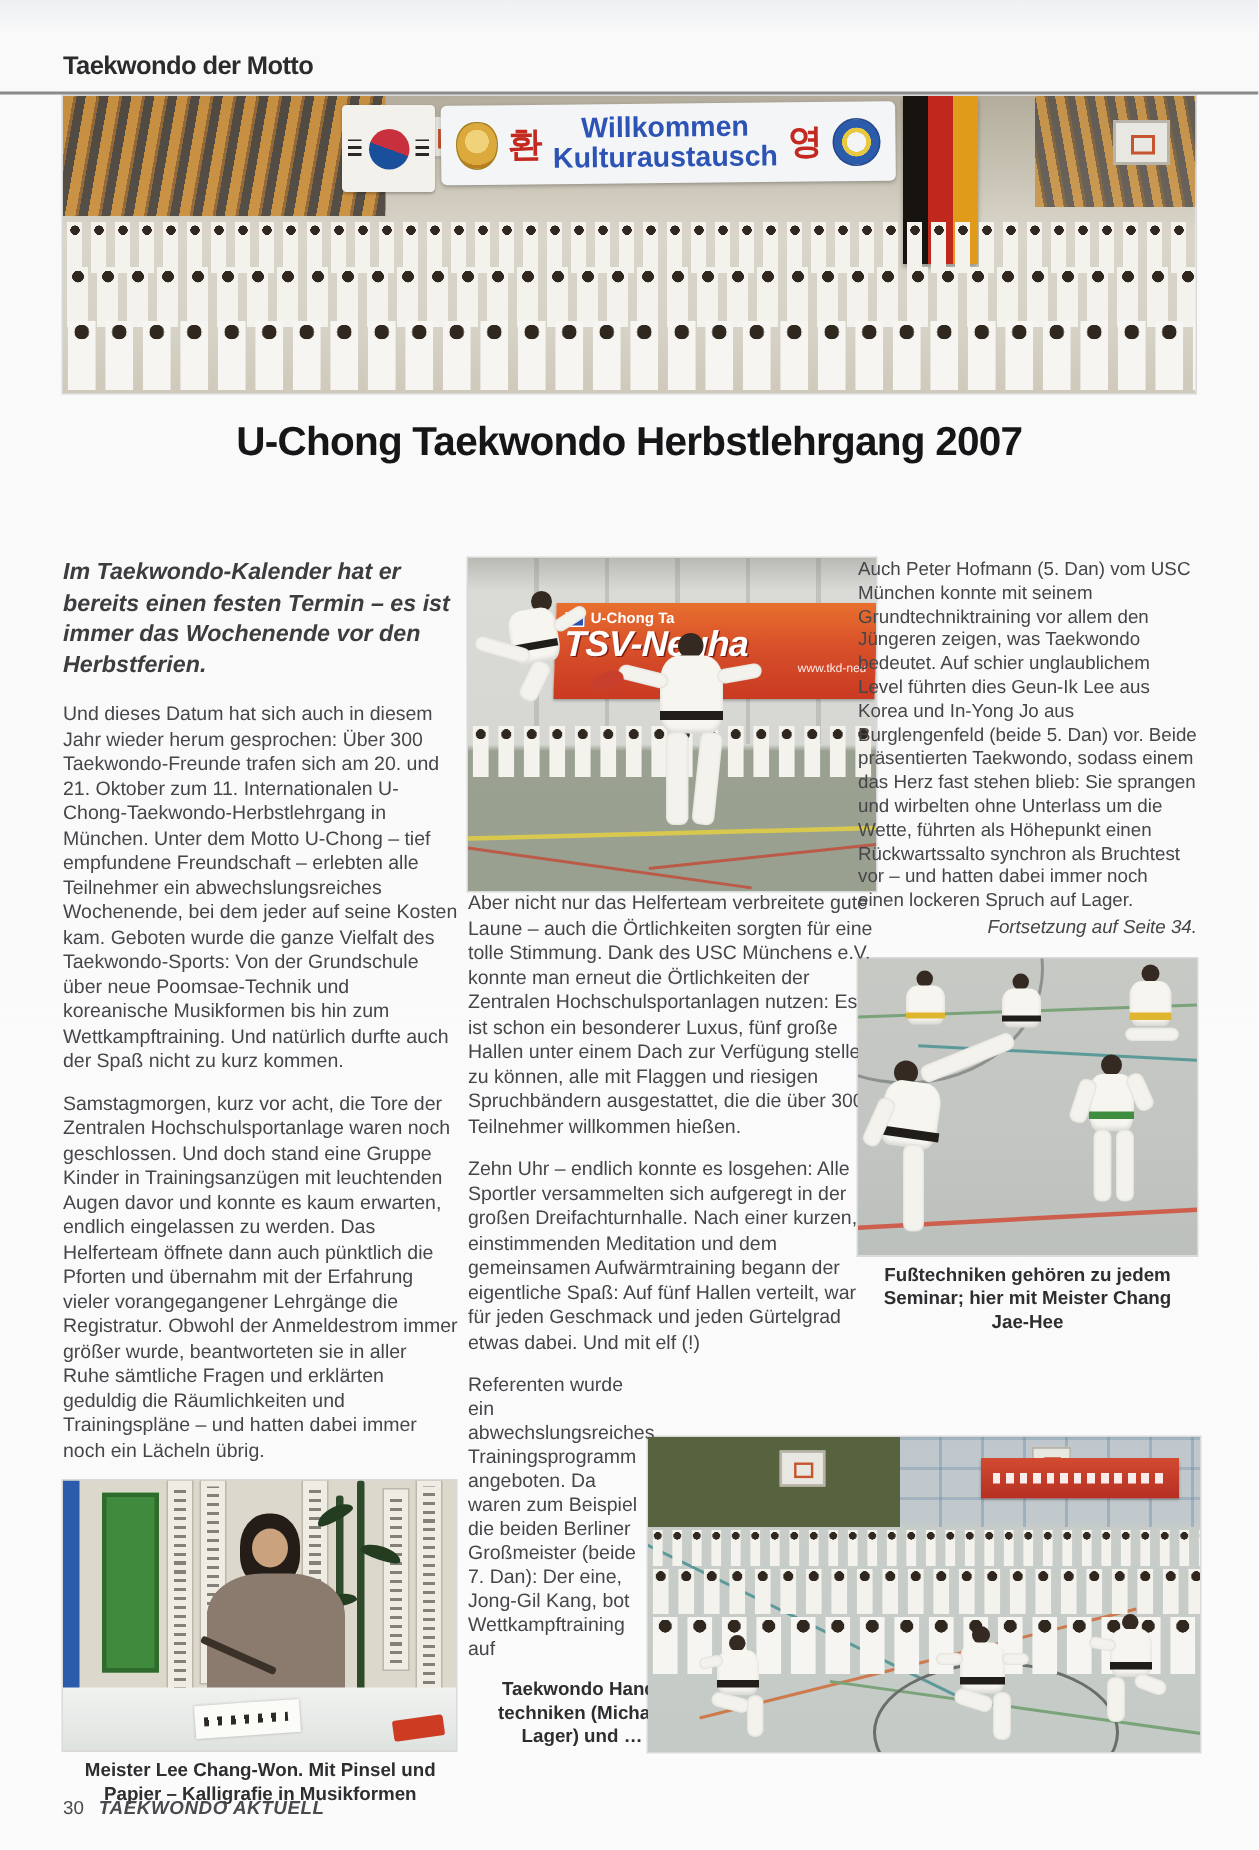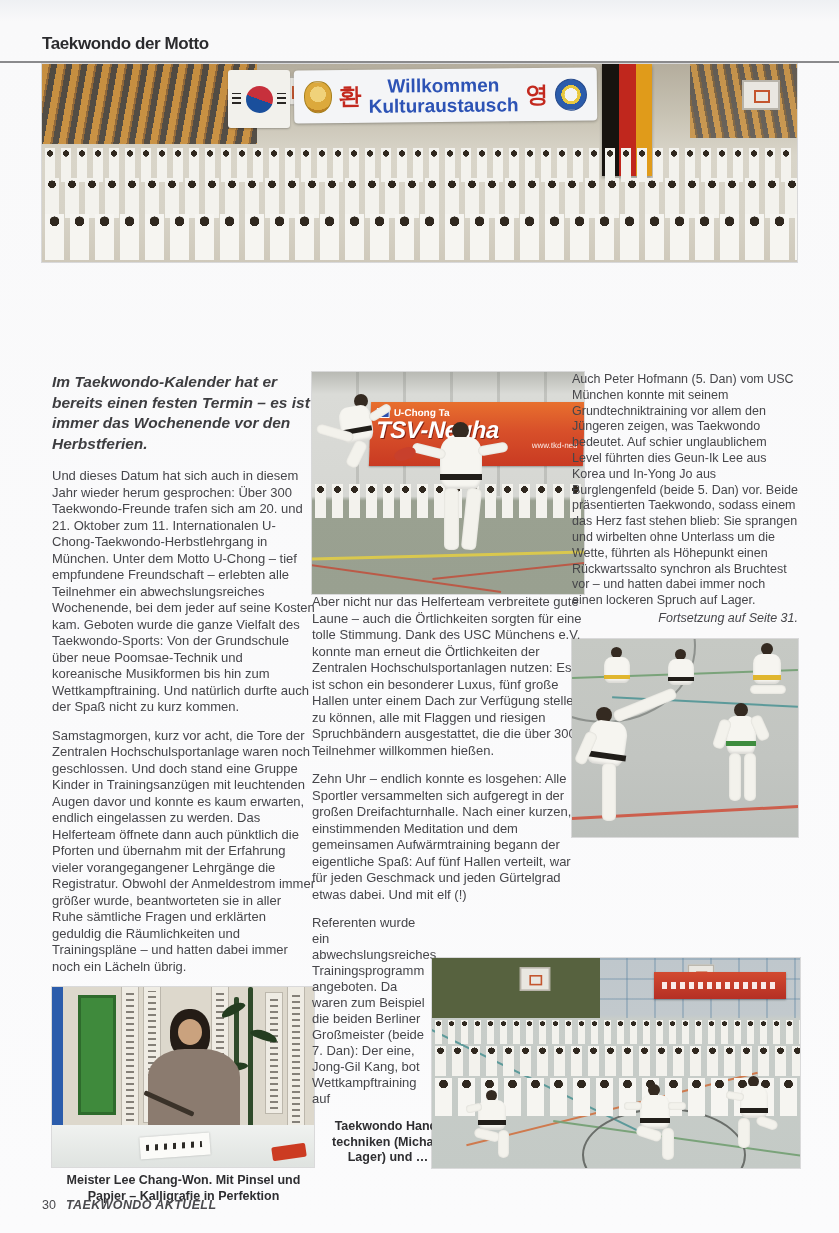--- a/index.html
+++ b/index.html
@@ -53,21 +53,21 @@
     background-size:var(--p) 100%;}
 
   
   .headline-block{position:absolute;left:0;top:279px;width:839px;text-align:center;color:#161618;}
   .kicker{font-size:27px;font-weight:700;letter-spacing:-0.5px;}
   .headline{font-size:40px;font-weight:700;letter-spacing:-1px;margin:2px 0 0 0;}
 
   
   .col{position:absolute;top:372px;font-size:13px;line-height:16.5px;color:#46464a;}
   .col p{margin:0 0 12px 0;}
-  .col-left{left:42px;width:263px;margin-left:10px;}
+  .col-left{left:42px;width:263px;}
   .col-mid{left:312px;width:272px;}
   .col-right{left:572px;width:226px;font-size:12.5px;line-height:15.8px;}
   .intro{font-size:15.5px;line-height:20.5px;font-weight:700;font-style:italic;color:#3d3d40;margin:0 0 14px 0 !important;}
   .narrow{width:122px;line-height:16px;}
   .continuation{text-align:right;font-style:italic;margin-top:-10px !important;}
   .caption{font-size:12.5px;line-height:15.5px;font-weight:700;color:#2e2e31;text-align:center;margin:6px 4px 0 4px;}
   .caption-left{text-align:left;margin-left:0;}
   .caption-hand{width:132px;margin:12px 0 0 10px;}
 
   
@@ -169,20 +169,21 @@
       <span class="kr-char">영</span>
       <div class="emblem-blue"></div>
     </div>
     <div class="abs de-flag"></div>
     <div class="crowd" style="--p:16px;--hs:3.2px;top:84px;height:34px;"></div>
     <div class="crowd" style="--p:20px;--hs:4px;top:114px;height:40px;"></div>
     <div class="crowd" style="--p:25px;--hs:5px;top:150px;height:46px;--bd:#f6f5f1;"></div>
   </div>
 
   <div class="headline-block">
+    <div class="kicker">U-Chong Taekwondo Herbstlehrgang 2007</div>
   </div>
 
   <div class="col col-left">
     <p class="intro">Im Taekwondo-Kalender hat er bereits einen festen Termin – es ist immer das Wochenende vor den Herbstferien.</p>
     <p>Und dieses Datum hat sich auch in diesem Jahr wieder herum gesprochen: Über 300 Taekwondo-Freunde trafen sich am 20. und 21. Oktober zum 11. Internationalen U-Chong-Taekwondo-Herbstlehrgang in München. Unter dem Motto U-Chong – tief empfundene Freundschaft – erlebten alle Teilnehmer ein abwechslungsreiches Wochenende, bei dem jeder auf seine Kosten kam. Geboten wurde die ganze Vielfalt des Taekwondo-Sports: Von der Grundschule über neue Poomsae-Technik und koreanische Musikformen bis hin zum Wettkampftraining. Und natürlich durfte auch der Spaß nicht zu kurz kommen.</p>
     <p>Samstagmorgen, kurz vor acht, die Tore der Zentralen Hochschulsportanlage waren noch geschlossen. Und doch stand eine Gruppe Kinder in Trainingsanzügen mit leuchtenden Augen davor und konnte es kaum erwarten, endlich eingelassen zu werden. Das Helferteam öffnete dann auch pünktlich die Pforten und übernahm mit der Erfahrung vieler vorangegangener Lehrgänge die Registratur. Obwohl der Anmeldestrom immer größer wurde, beantworteten sie in aller Ruhe sämtliche Fragen und erklärten geduldig die Räumlichkeiten und Trainingspläne – und hatten dabei immer noch ein Lächeln übrig.</p>
 
     <div class="photo photo-callig">
       <div class="scroll" style="left:70px;height:150px;"></div>
       <div class="scroll" style="left:92px;height:135px;"></div>
@@ -199,21 +200,21 @@
       <div class="fig" style="left:86px;top:22px;width:120px;height:140px;">
         <div class="hair" style="left:32px;top:0;width:40px;height:48px;"></div>
         <div class="face" style="left:40px;top:10px;width:24px;height:26px;"></div>
         <div class="robe" style="left:10px;top:40px;width:92px;height:100px;"></div>
         <div class="brush" style="left:4px;top:92px;width:54px;height:5px;transform:rotate(24deg);"></div>
       </div>
       <div class="abs table-top"></div>
       <div class="abs paper"></div>
       <div class="abs red-item"></div>
     </div>
-    <div class="caption">Meister Lee Chang-Won. Mit Pinsel und Papier – Kalligrafie in Perfektion</div>
+    <div class="caption">Meister Lee Chang-Won. Mit Pinsel und Papier – Kalligrafie in Musikformen</div>
   </div>
 
   <div class="col col-mid">
     <div class="photo photo-jump" style="position:relative;">
       <div class="abs wallposts"></div>
       <div class="abs tsv-banner">
         <div class="tsv-row1">
           <span class="tsv-flagicon"></span>
           <span>U-Chong Ta</span>
         </div>
@@ -244,21 +245,21 @@
       </div>
     </div>
     <p>Aber nicht nur das Helferteam verbreitete gute Laune – auch die Örtlichkeiten sorgten für eine tolle Stimmung. Dank des USC Münchens e.V. konnte man erneut die Örtlichkeiten der Zentralen Hochschulsportanlagen nutzen: Es ist schon ein besonderer Luxus, fünf große Hallen unter einem Dach zur Verfügung stellen zu können, alle mit Flaggen und riesigen Spruchbändern ausgestattet, die die über 300 Teilnehmer willkommen hießen.</p>
     <p>Zehn Uhr – endlich konnte es losgehen: Alle Sportler versammelten sich aufgeregt in der großen Dreifachturnhalle. Nach einer kurzen, einstimmenden Meditation und dem gemeinsamen Aufwärmtraining begann der eigentliche Spaß: Auf fünf Hallen verteilt, war für jeden Geschmack und jeden Gürtelgrad etwas dabei. Und mit elf (!)</p>
     <p class="narrow">Referenten wurde ein abwechslungsreiches Trainingsprogramm angeboten. Da waren zum Beispiel die beiden Berliner Großmeister (beide 7. Dan): Der eine, Jong-Gil Kang, bot Wettkampftraining auf</p>
     <div class="caption caption-hand">Taekwondo Hand-techniken (Michael Lager) und …</div>
   </div>
 
   <div class="col col-right">
     <p>Auch Peter Hofmann (5. Dan) vom USC München konnte mit seinem Grundtechniktraining vor allem den Jüngeren zeigen, was Taekwondo bedeutet. Auf schier unglaublichem Level führten dies Geun-Ik Lee aus Korea und In-Yong Jo aus Burglengenfeld (beide 5. Dan) vor. Beide präsentierten Taekwondo, sodass einem das Herz fast stehen blieb: Sie sprangen und wirbelten ohne Unterlass um die Wette, führten als Höhepunkt einen Rückwartssalto synchron als Bruchtest vor – und hatten dabei immer noch einen lockeren Spruch auf Lager.</p>
-    <p class="continuation">Fortsetzung auf Seite 31.</p>
+    <p class="continuation">Fortsetzung auf Seite 34.</p>
 
     <div class="photo photo-kick" style="position:relative;">
       <div class="abs arc" style="left:-60px;top:-70px;width:180px;height:150px;"></div>
       <div class="abs gline" style="left:0;right:0;top:34px;transform:rotate(-2deg);"></div>
       <div class="abs tline" style="left:40px;right:0;top:62px;transform:rotate(3deg);"></div>
       <div class="abs oline" style="left:-10px;right:-10px;top:172px;transform:rotate(-3deg);"></div>
       <div class="fig" style="left:28px;top:8px;width:34px;height:44px;">
         <div class="head" style="left:11px;top:0;width:11px;height:11px;"></div>
         <div class="torso" style="left:4px;top:10px;width:26px;height:26px;"></div>
         <div class="belt yellow" style="left:4px;top:28px;width:26px;height:4px;"></div>
@@ -285,20 +286,21 @@
       <div class="fig" style="left:142px;top:64px;width:60px;height:120px;">
         <div class="head" style="left:20px;top:0;width:14px;height:14px;"></div>
         <div class="torso" style="left:12px;top:13px;width:30px;height:38px;"></div>
         <div class="belt green" style="left:12px;top:38px;width:30px;height:5px;"></div>
         <div class="limb" style="left:2px;top:16px;width:12px;height:30px;transform:rotate(18deg);"></div>
         <div class="limb" style="left:40px;top:12px;width:12px;height:26px;transform:rotate(-24deg);"></div>
         <div class="limb" style="left:15px;top:50px;width:12px;height:48px;"></div>
         <div class="limb" style="left:30px;top:50px;width:12px;height:48px;"></div>
       </div>
     </div>
+    <div class="caption">Fußtechniken gehören zu jedem Seminar; hier mit Meister Chang Jae-Hee</div>
   </div>
 
   <div class="photo photo-hall">
     <div class="abs hall-green"></div>
     <div class="abs hall-grid"></div>
     <div class="abs backboard" style="left:84px;top:6px;transform:scale(.8);"></div>
     <div class="abs backboard" style="left:250px;top:2px;transform:scale(.7);"></div>
     <div class="abs hall-banner"></div>
     <div class="court tline" style="left:-20px;top:120px;width:240px;transform:rotate(26deg);"></div>
     <div class="court oline" style="left:30px;top:150px;width:300px;height:2px;transform:rotate(-14deg);background:#cf7a4e;"></div>

